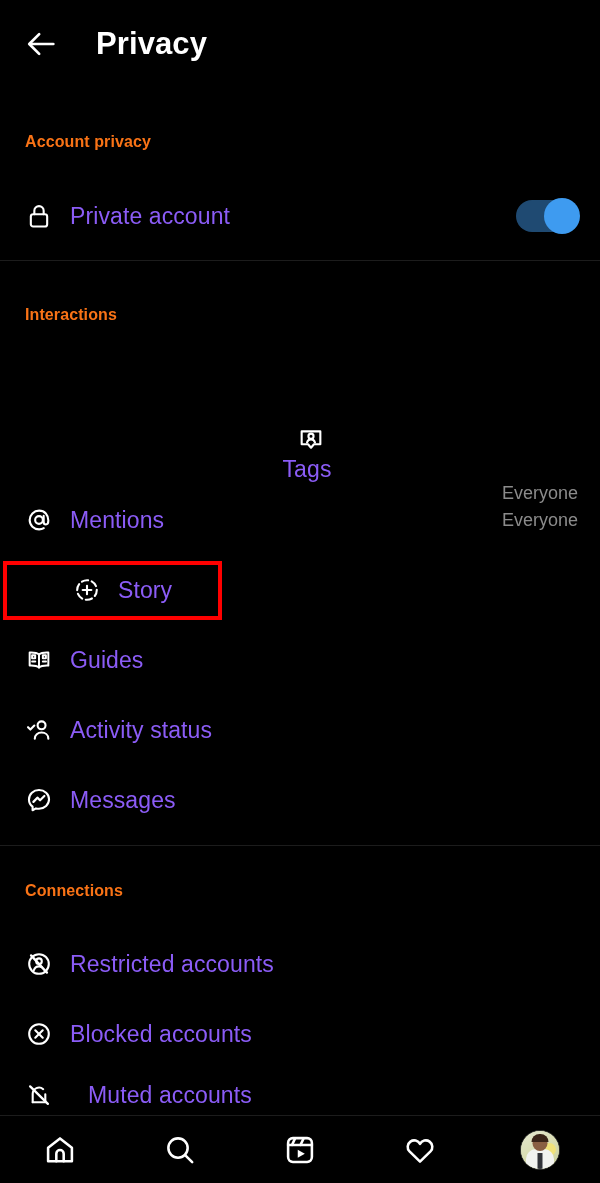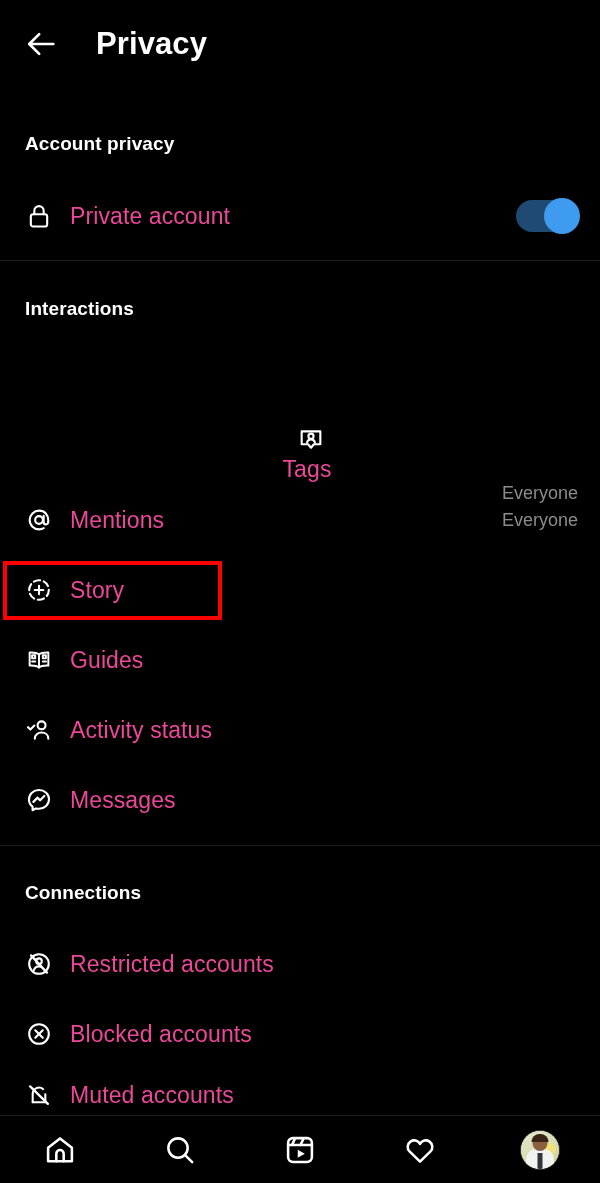--- a/index.html
+++ b/index.html
@@ -11,36 +11,36 @@
   }
   .screen { position:relative; width:600px; height:1183px; background:#000; }
 
   
   .header { position:absolute; top:0; left:0; width:600px; height:88px; display:flex; align-items:center; }
   .back-btn { width:64px; height:64px; margin-left:10px; display:flex; align-items:center; justify-content:center; }
   .page-title { font-size:31px; font-weight:bold; color:#fff; margin-left:22px; letter-spacing:.1px; }
 
   
   .section-title {
-    position:absolute; left:25px; color:#ffffff;
-    font-size:19px; font-weight:bold; letter-spacing:.1px;text-align:right;
+    position:absolute; left:25px; color:#f97316;
+    font-size:16px; font-weight:bold; letter-spacing:.1px;text-align:right;
   }
   .divider { position:absolute; left:0; width:600px; height:1px; background:#1c1c1c; }
 
   
   .row {
     position:absolute; left:0; width:600px; height:56px;
     display:flex; align-items:center;
   }
   .row .ico {
     width:34px; height:34px; margin-left:22px;
     display:flex; align-items:center; justify-content:center; flex:0 0 auto;
   }
   .row .label {
-    margin-left:14px; color:#ec4899; font-size:23px; letter-spacing:.1px; white-space:nowrap;
+    margin-left:14px; color:#8b5cf6; font-size:23px; letter-spacing:.1px; white-space:nowrap;
   }
   .row .value {
     margin-left:auto; margin-right:22px; color:#8b8b8b; font-size:18px; white-space:nowrap;
   }
 
   
   .toggle {
     margin-left:auto; margin-right:22px;
     width:62px; height:32px; border-radius:16px;
     background:#1f4a72; position:relative; flex:0 0 auto;
@@ -103,21 +103,21 @@
       </svg>
     </span>
     <span class="label">Private account</span>
     <span class="toggle">
       <span class="knob"></span>
     </span>
   </div>
 
   <div class="divider" style="top:260px;"></div>
 
-  <div class="section-title" style="top:298px;">Interactions</div>
+  <div class="section-title" style="top:306px;">Interactions</div>
 
 
   <div class="row" style="top:422px;flex-direction:column;">
     <span class="ico">
       <svg width="28" height="28" viewBox="0 0 24 24" fill="none" stroke="#fff" stroke-width="1.8" stroke-linecap="round" stroke-linejoin="round">
         <path d="M4 5.5h16v11h-5.5L12 19.5 9.5 16.5H4z"></path>
         <circle cx="12" cy="9.6" r="2.2"></circle>
         <path d="M8.6 15c.5-1.8 1.8-2.7 3.4-2.7s2.9.9 3.4 2.7"></path>
       </svg>
     </span>
@@ -129,21 +129,21 @@
     <span class="ico">
       <svg width="28" height="28" viewBox="0 0 24 24" fill="none" stroke="#fff" stroke-width="1.8" stroke-linecap="round" stroke-linejoin="round">
         <path d="M16 8.5v5.2c0 1.4.8 2.1 1.9 2.1 1.3 0 2.1-1.1 2.1-3.3C20 7.6 16.9 4 12.1 4 7.6 4 4 7.6 4 12.1S7.6 20 12.1 20c1.6 0 3-.4 4-1"></path>
         <circle cx="12" cy="12" r="3.3"></circle>
       </svg>
     </span>
     <span class="label">Mentions</span>
     <span class="value">Everyone</span>
   </div>
 
-  <div class="row" style="top:562px;">
+  <div class="row" style="top:562px;padding-left:48px;">
     <span class="ico">
       <svg width="28" height="28" viewBox="0 0 24 24" fill="none" stroke="#fff" stroke-width="1.8" stroke-linecap="round">
         <circle cx="12" cy="12" r="8.4" stroke-dasharray="5.5 3.2"></circle>
         <line x1="12" y1="8.3" x2="12" y2="15.7"></line>
         <line x1="8.3" y1="12" x2="15.7" y2="12"></line>
       </svg>
     </span>
     <span class="label">Story</span>
     <span class="value"></span>
   </div>
@@ -209,21 +209,21 @@
       <svg width="28" height="28" viewBox="0 0 24 24" fill="none" stroke="#fff" stroke-width="1.8" stroke-linecap="round" stroke-linejoin="round">
         <circle cx="12" cy="12" r="8.4"></circle>
         <line x1="8.8" y1="8.8" x2="15.2" y2="15.2"></line>
         <line x1="15.2" y1="8.8" x2="8.8" y2="15.2"></line>
       </svg>
     </span>
     <span class="label">Blocked accounts</span>
     <span class="value"></span>
   </div>
 
-  <div class="row" style="top:1067px;">
+  <div class="row" style="top:1067px;gap:18px;">
     <span class="ico">
       <svg width="28" height="28" viewBox="0 0 24 24" fill="none" stroke="#fff" stroke-width="1.8" stroke-linecap="round" stroke-linejoin="round">
         <path d="M6.6 18.2V11a5.4 5.4 0 0 1 9-4"></path>
         <path d="M17.4 11.4v6.8H6.6"></path>
         <line x1="4.4" y1="4.6" x2="19.6" y2="19.6" stroke-width="2"></line>
       </svg>
     </span>
     <span class="label">Muted accounts</span>
     <span class="value"></span>
   </div>

